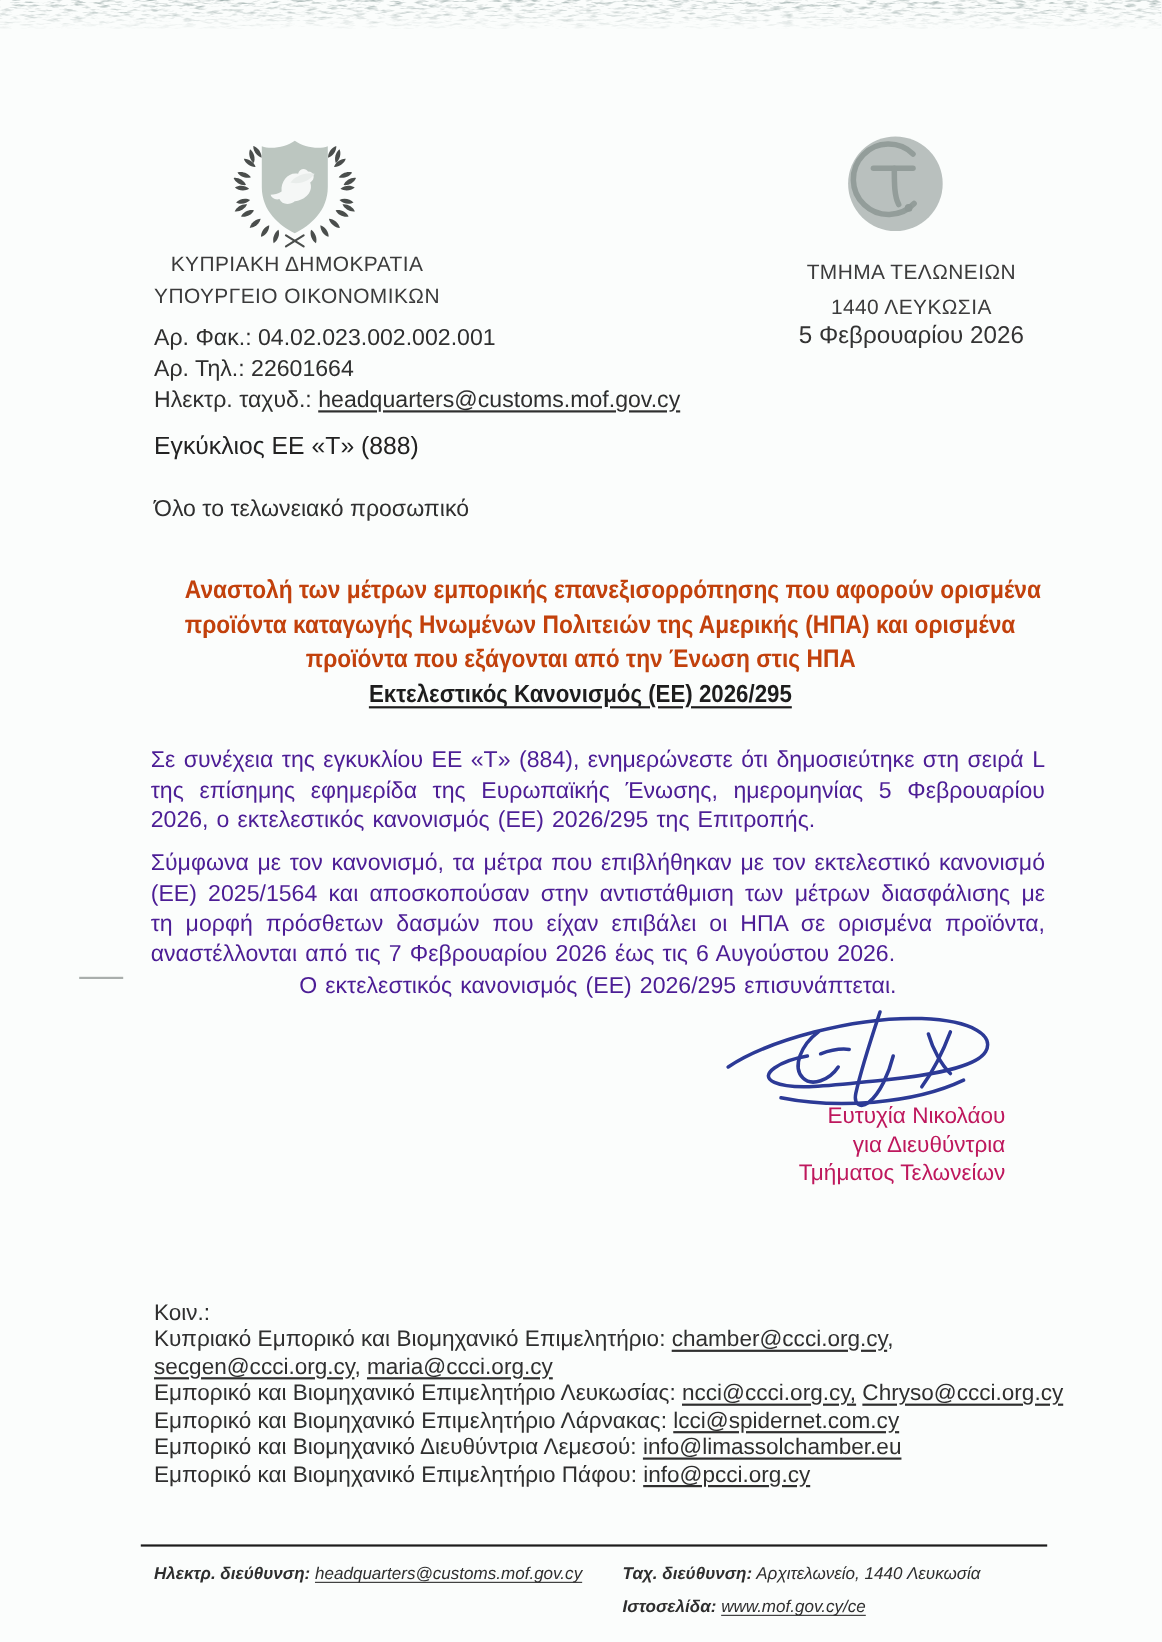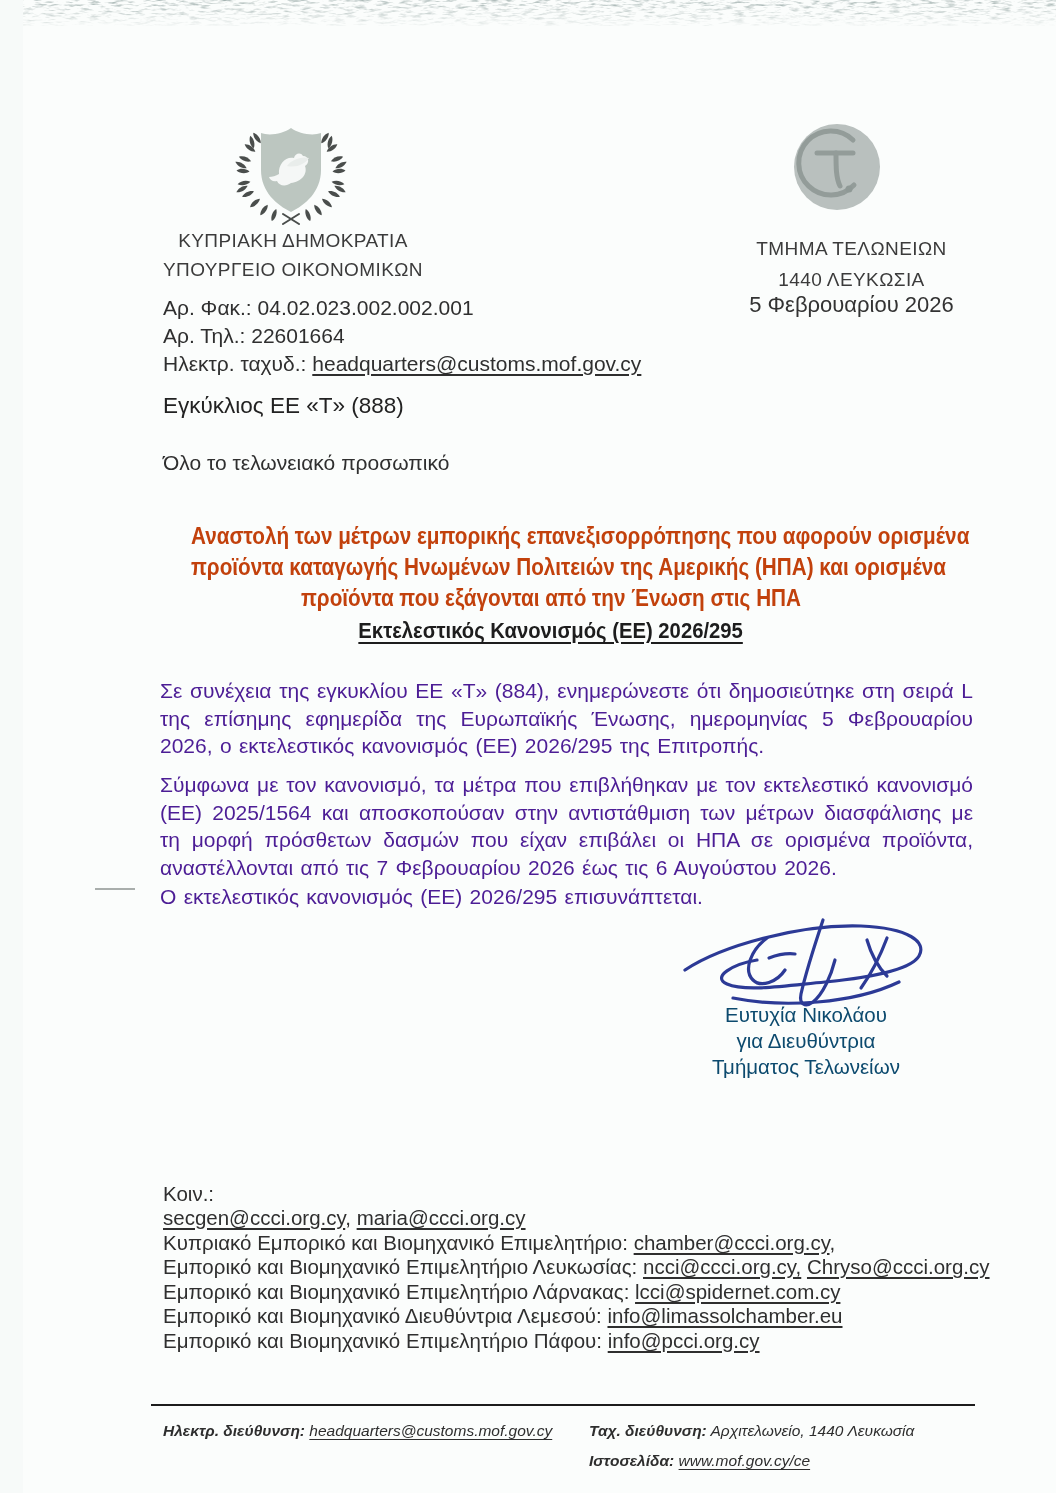--- a/index.html
+++ b/index.html
@@ -4,21 +4,21 @@
 <style>
   html,body{margin:0;padding:0;}
   body{
     width:1056px;height:1493px;
     background:#f7faf9;
     font-family:"Liberation Sans","DejaVu Sans",sans-serif;
     color:#2d2d2d;
     overflow:hidden;
     position:relative;
   }
-  .page{position:absolute;inset:0;background:#fbfdfc;margin-left:23px;}
+  .page{position:absolute;inset:0;background:#fbfdfc;}
   .abs{position:absolute;}
   .ctr{text-align:center;}
   .u{text-decoration:underline;text-underline-offset:3px;}
   .b{font-weight:bold;}
 
   
   .noise-band{left:0;top:0;width:1056px;height:30px;}
 
   
   .org-block{left:110;top:226px;left:110px;width:320px;font-size:19px;letter-spacing:.4px;color:#3b3b3b;line-height:29px;}
@@ -32,26 +32,26 @@
   .recipient{left:140px;top:451px;font-size:21px;color:#2f2f2f;}
 
   .subject{left:128px;top:521px;width:800px;font-weight:bold;color:#c2410c;font-size:23px;line-height:31px;}
   .subject .sline{transform:scaleX(.9);transform-origin:50% 50%;white-space:nowrap;}
   .regulation{left:128px;top:618px;width:800px;font-weight:bold;font-size:22.5px;color:#1d1d1d;}
   .regulation .sline{display:inline-block;transform:scaleX(.9);transform-origin:50% 50%;text-decoration:underline;text-underline-offset:4px;}
 
   .para{left:137px;width:813px;font-size:21px;line-height:27.5px;color:#4c1d95;text-align:justify;word-spacing:1.5px;}
   .p1{top:677px;}
   .p2{top:771px;}
-  .p3{top:883px;text-align:left;}
+  .p3{top:883px;text-align:center;}
 
   .margin-dash{left:72px;top:888px;width:40px;height:2px;background:#a9aeac;}
 
   .sig-svg{left:648px;top:912px;}
-  .sig-block{left:652px;top:1002px;width:262px;font-size:20.5px;line-height:26px;color:#0c4a6e;}
+  .sig-block{left:652px;top:1002px;width:262px;font-size:20.5px;line-height:26px;color:#be185d;text-align:right;}
 
   .cc-label{left:140px;top:1182px;font-size:20.5px;color:#2f2f2f;}
   .cc-list{left:140px;top:1206px;width:815px;font-size:20.5px;line-height:24.6px;color:#2f2f2f;}
   .cc-line{white-space:nowrap;}
 
   .footer-rule{left:128px;top:1404px;width:824px;height:2px;background:#1c1c1c;}
   .footer-col{font-style:italic;font-size:15.5px;color:#2e2e2e;line-height:30px;}
   .footer-left{left:140px;top:1416px;width:430px;}
   .footer-right{left:566px;top:1416px;width:390px;}
   .footer-col .b{font-weight:bold;}
@@ -183,22 +183,22 @@
   </svg>
 
   <div class="abs sig-block ctr">
     <div>Ευτυχία Νικολάου</div>
     <div>για Διευθύντρια</div>
     <div>Τμήματος Τελωνείων</div>
   </div>
 
   <div class="abs cc-label">Κοιν.:</div>
   <div class="abs cc-list">
+      <div class="cc-line"><span>Κυπριακό Εμπορικό και Βιομηχανικό Επιμελητήριο: </span><span class="u">chamber@ccci.org.cy</span><span>,</span></div>
       <div class="cc-line"><span class="u">secgen@ccci.org.cy</span><span>, </span><span class="u">maria@ccci.org.cy</span></div>
-      <div class="cc-line"><span>Κυπριακό Εμπορικό και Βιομηχανικό Επιμελητήριο: </span><span class="u">chamber@ccci.org.cy</span><span>,</span></div>
       <div class="cc-line"><span>Εμπορικό και Βιομηχανικό Επιμελητήριο Λευκωσίας: </span><span class="u">ncci@ccci.org.cy,</span><span> </span><span class="u">Chryso@ccci.org.cy</span></div>
       <div class="cc-line"><span>Εμπορικό και Βιομηχανικό Επιμελητήριο Λάρνακας: </span><span class="u">lcci@spidernet.com.cy</span></div>
       <div class="cc-line"><span>Εμπορικό και Βιομηχανικό Διευθύντρια Λεμεσού: </span><span class="u">info@limassolchamber.eu</span></div>
       <div class="cc-line"><span>Εμπορικό και Βιομηχανικό Επιμελητήριο Πάφου: </span><span class="u">info@pcci.org.cy</span></div>
     </div>
 
   <div class="abs footer-rule"></div>
   <div class="abs footer-col footer-left">
     <div><span class="b">Ηλεκτρ. διεύθυνση:</span><span> </span><span class="u">headquarters@customs.mof.gov.cy</span></div>
   </div>

